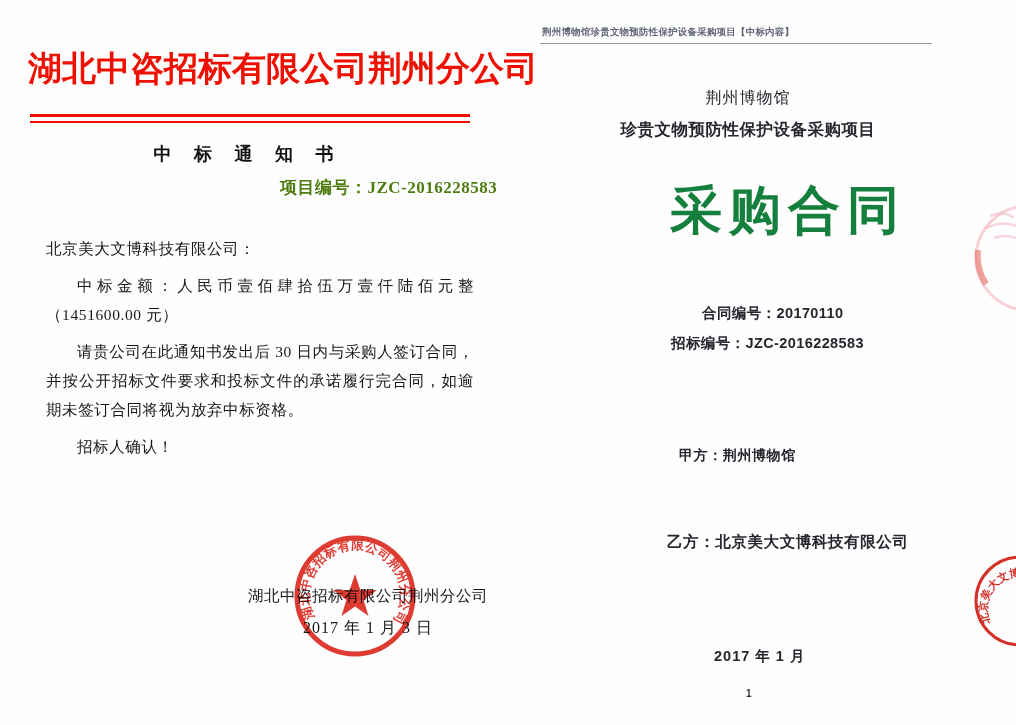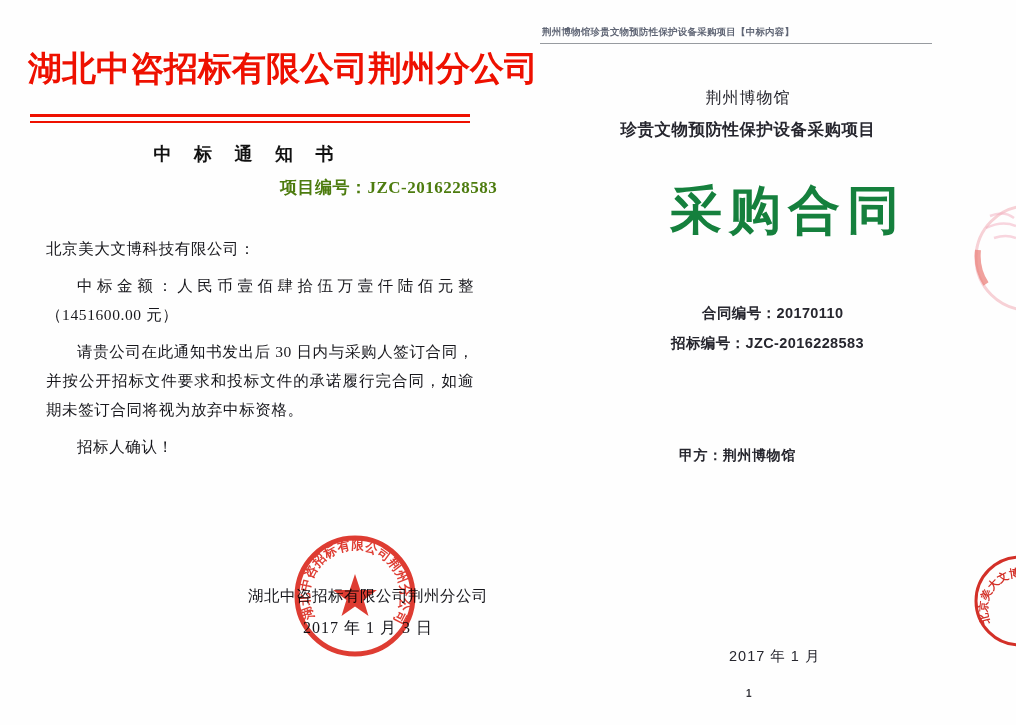--- a/index.html
+++ b/index.html
@@ -49,21 +49,21 @@
     font-weight:bold; filter:blur(0.3px);white-space:nowrap;
   }
   .rp-header-rule{position:absolute;left:30px;top:43px;width:392px;height:0;border-top:1.5px solid #6b7077;opacity:0.7;}
   .rp-org{position:absolute;left:88px;top:88px;width:300px;text-align:center;font-weight:normal;font-size:16px;letter-spacing:1px;}
   .rp-project{position:absolute;left:88px;top:119px;width:300px;text-align:center;font-weight:bold;font-size:16.5px;letter-spacing:0.5px;}
   .rp-title{position:absolute;left:128px;top:176px;width:300px;text-align:center;font-weight:bold;font-size:52px;letter-spacing:7px;color:#15803d;}
   .rp-contract{position:absolute;left:161px;top:304px;font-weight:bold;font-size:14.5px;letter-spacing:0.4px;margin-left:31px;}
   .rp-bid{position:absolute;left:161px;top:334px;font-weight:bold;font-size:14.5px;letter-spacing:0.4px;}
   .rp-party-a{position:absolute;left:157px;top:447px;font-weight:bold;font-size:14px;letter-spacing:0.6px;margin-left:12px;}
   .rp-party-b{position:absolute;left:157px;top:532px;font-weight:bold;font-size:15.5px;letter-spacing:0.6px;}
-  .rp-date{position:absolute;left:219px;top:647px;font-weight:normal;font-size:14.5px;letter-spacing:1px;}
+  .rp-date{position:absolute;left:204px;top:647px;font-weight:bold;font-size:14.5px;letter-spacing:1px;}
   .rp-pageno{position:absolute;left:236px;top:688px;font-size:10px;font-weight:bold;color:#33333a;}
   .seal-edge-top{position:absolute;right:-2px;top:188px;width:62px;height:150px;overflow:hidden;opacity:0.55;pointer-events:none;}
   .seal-edge-bottom{position:absolute;right:-2px;top:543px;width:60px;height:125px;overflow:hidden;pointer-events:none;mix-blend-mode:multiply;}
 </style>
 </head>
 <body>
 
 <div class="canvas">
 
   <div class="page-left">
@@ -105,20 +105,21 @@
 
     <div class="rp-org">荆州博物馆</div>
     <div class="rp-project">珍贵文物预防性保护设备采购项目</div>
 
     <div class="rp-title">采购合同</div>
 
     <div class="rp-contract">合同编号：20170110</div>
     <div class="rp-bid">招标编号：JZC-2016228583</div>
 
     <div class="rp-party-a">甲方：荆州博物馆</div>
+    <div class="rp-party-b">乙方：北京美大文博科技有限公司</div>
 
     <div class="rp-date">2017 年 1 月</div>
     <div class="rp-pageno">1</div>
 
     <svg class="seal-edge-top" viewBox="0 0 62 150">
       <circle cx="72" cy="70" r="52" fill="none" stroke="#e0485a" stroke-width="3" opacity="0.45"></circle>
       <path d="M 30,96 A 52,52 0 0 1 22,62" fill="none" stroke="#dd2b20" stroke-width="6" opacity="0.8"></path>
       <path d="M 34,28 q 14,-6 24,2 M 30,40 q 16,-8 30,-2 M 38,50 q 12,-4 22,0" stroke="#e86a8a" stroke-width="2.5" fill="none" opacity="0.5"></path>
     </svg>
 

